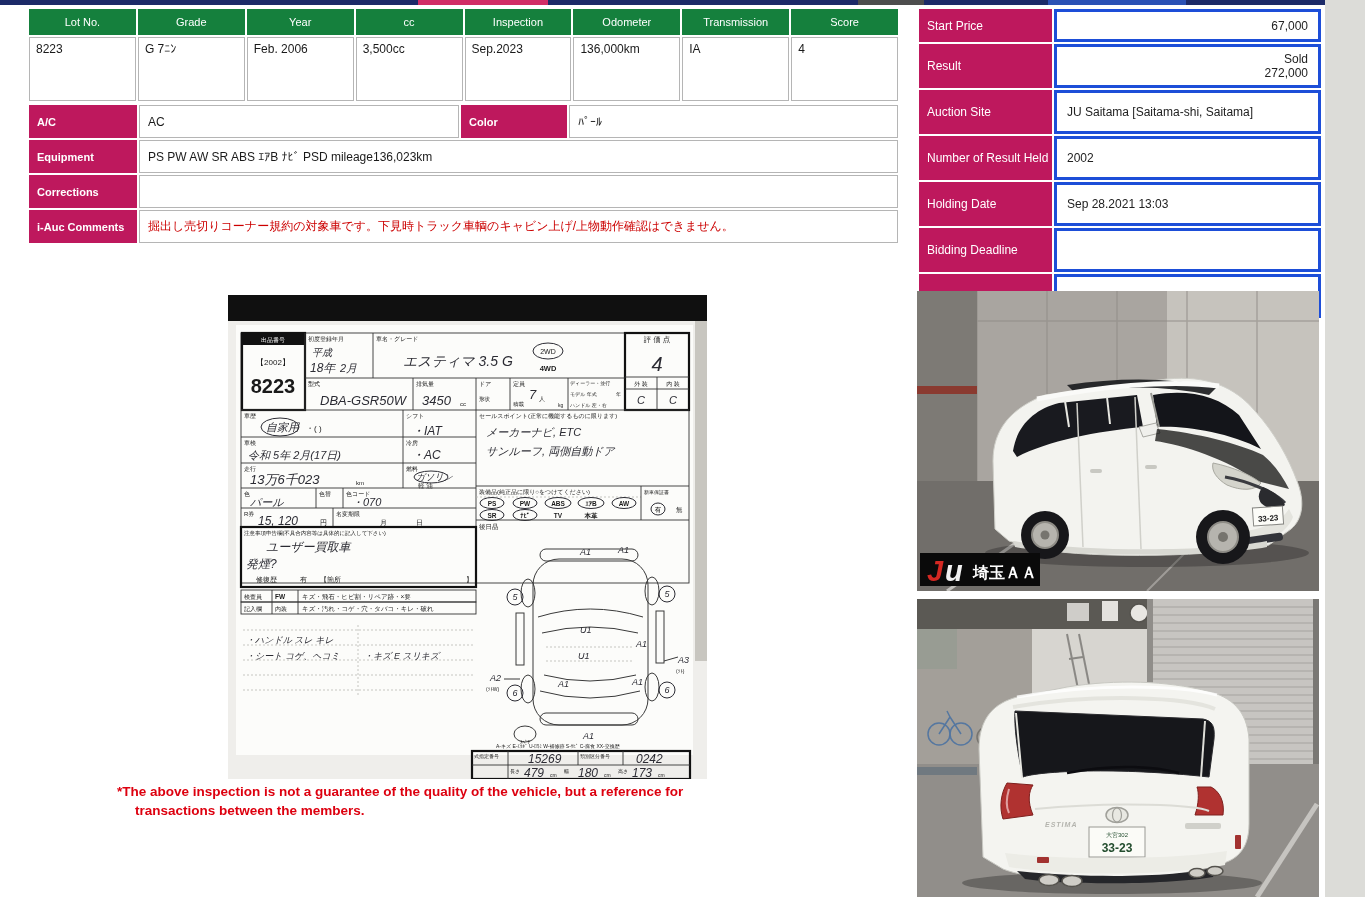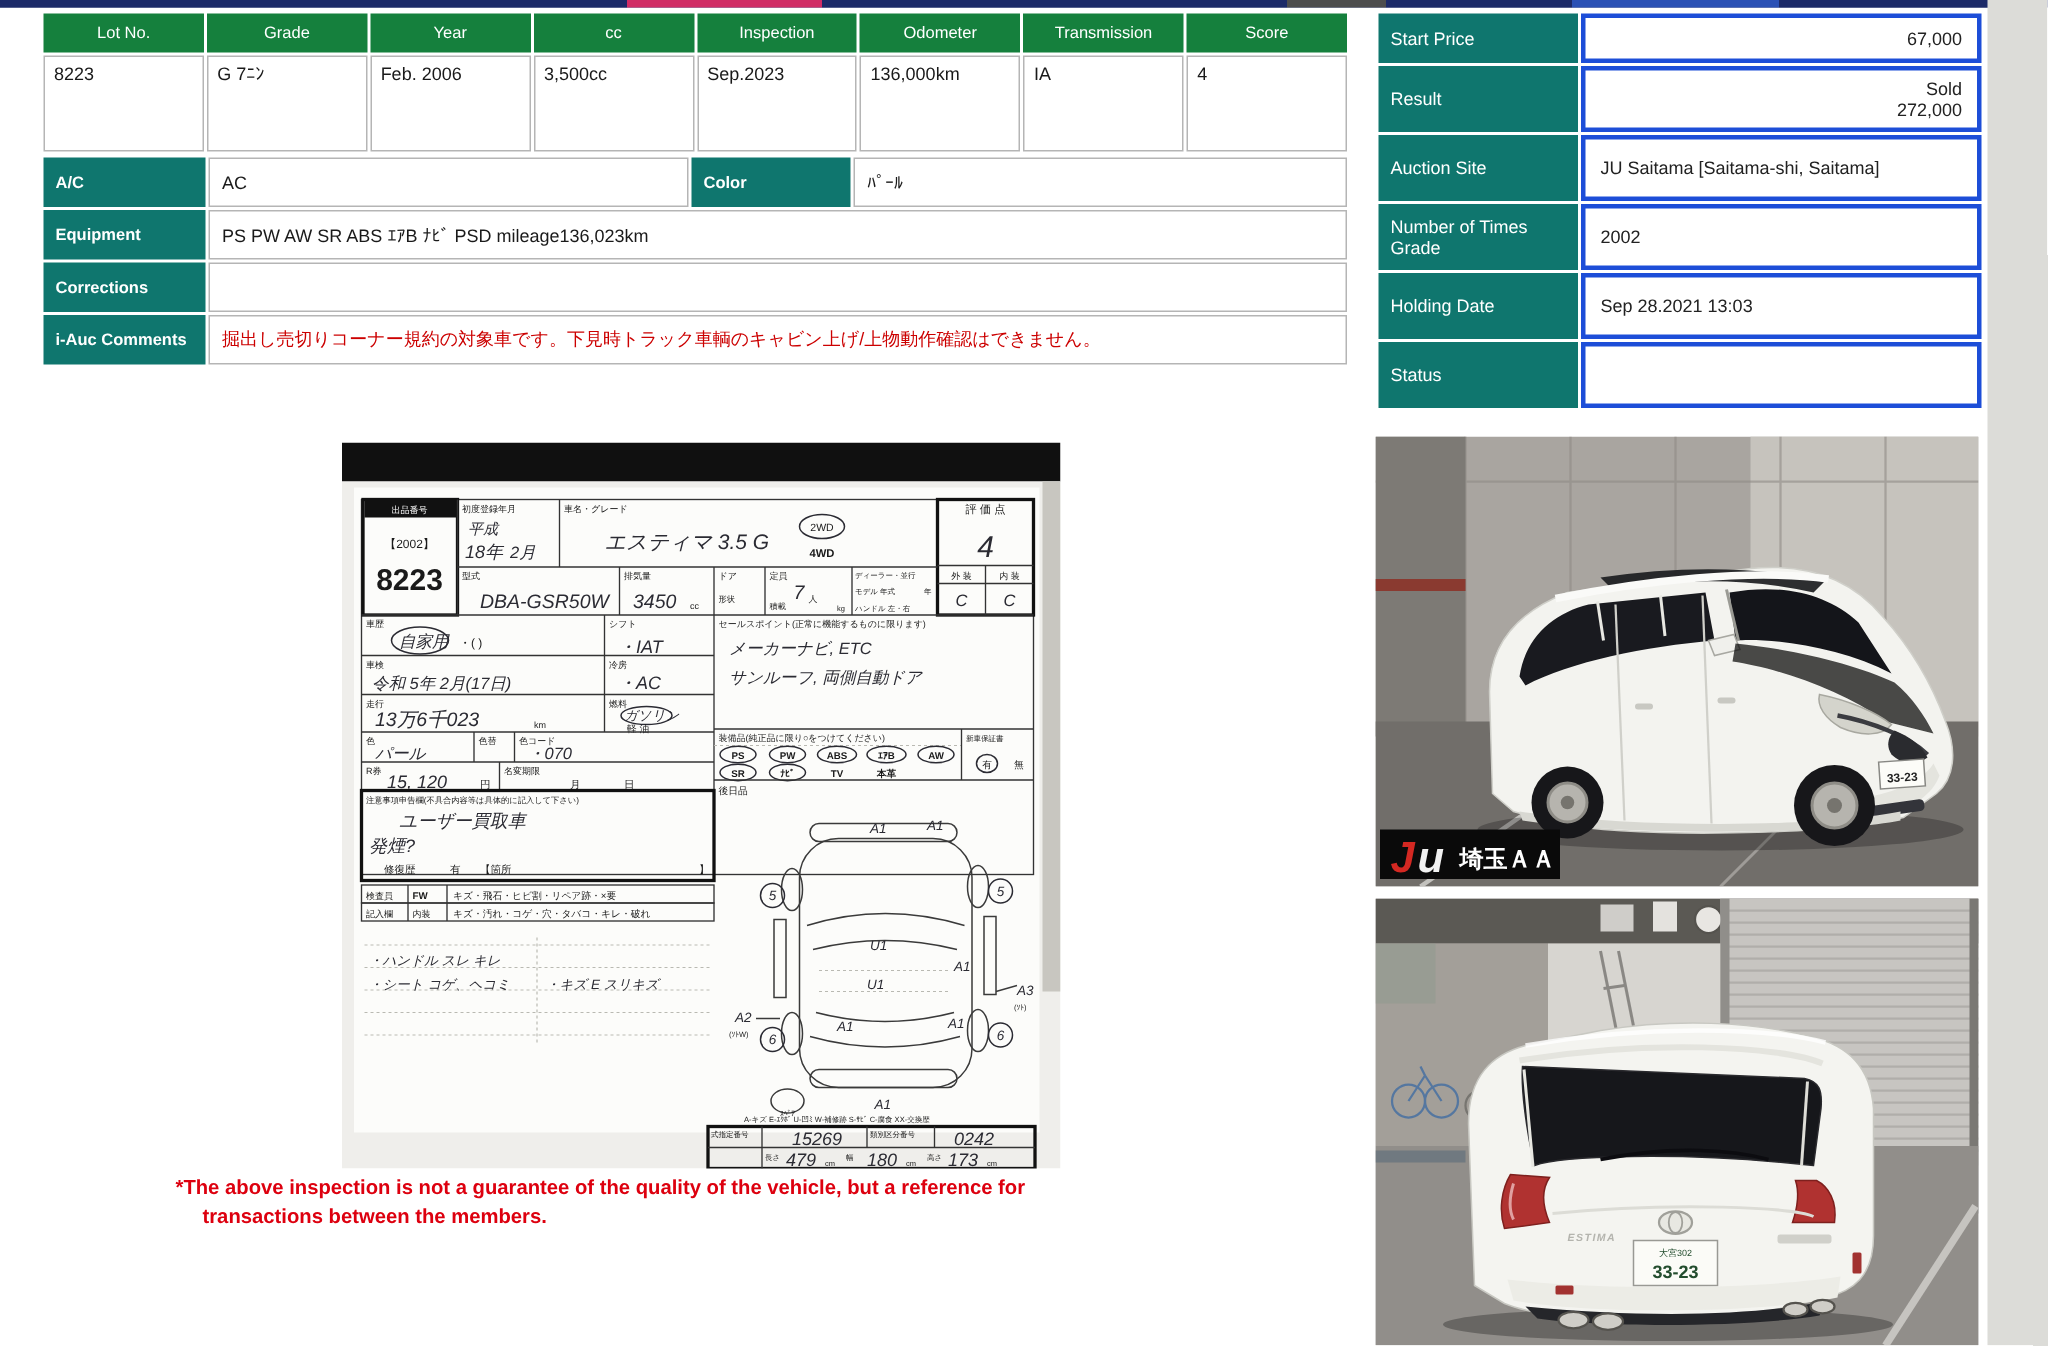--- a/index.html
+++ b/index.html
@@ -7,21 +7,21 @@
 
   
   .topstrip{position:absolute;left:0;top:0;width:1365px;height:5px;background:#1c2a68;}
   .topstrip .seg{position:absolute;top:0;height:5px;}
   .seg-crimson{background:#d12d66;}
   .seg-gray{background:#4d4d4d;}
   .seg-royal{background:#2b51b5;}
   .seg-navy{background:#1c2a68;}
 
   table{border-collapse:separate;border-spacing:2px;table-layout:fixed;}
-  .blue-cell{background:#0f766e;color:#ffffff;font-size:11px;vertical-align:middle;}
+  .blue-cell{background:#be185d;color:#ffffff;font-size:11px;vertical-align:middle;}
   .hdr-cell{background:#15803d;color:#ffffff;font-size:11px;text-align:center;vertical-align:middle;height:24px;}
   .val-cell{background:#ffffff;border:1px solid #b5b5b5;color:#1a1a1a;font-size:12px;}
 
   #vehicle-table{position:absolute;left:27px;top:7px;width:873px;}
   #vehicle-table td.body{height:54px;vertical-align:top;padding:4px 6px;}
 
   #details-table{position:absolute;left:27px;top:103px;width:873px;}
   #details-table td{height:31px;}
   #details-table td.lab{padding-left:8px;font-size:11px;font-weight:bold;}
   #details-table td.v{padding:0 8px;vertical-align:middle;}
@@ -151,26 +151,30 @@
       <td class="val-cell v ralign">
         <div>Sold</div>
         <div>272,000</div>
       </td>
     </tr>
     <tr>
       <td class="blue-cell lab">Auction Site</td>
       <td class="val-cell v">JU Saitama [Saitama-shi, Saitama]</td>
     </tr>
     <tr>
-      <td class="blue-cell lab">Number of Times Grade</td>
+      <td class="blue-cell lab">Number of Result Held</td>
       <td class="val-cell v">2002</td>
     </tr>
     <tr>
       <td class="blue-cell lab">Holding Date</td>
       <td class="val-cell v">Sep 28.2021 13:03</td>
+    </tr>
+    <tr>
+      <td class="blue-cell lab">Bidding Deadline</td>
+      <td class="val-cell v"></td>
     </tr>
     <tr>
       <td class="blue-cell lab">Status</td>
       <td class="val-cell v"></td>
     </tr>
   </tbody>
     </table>
 
   <svg id="sheet" width="479" height="484" viewBox="0 0 479 484">
     <rect x="0" y="0" width="479" height="26" fill="#101010"></rect>

